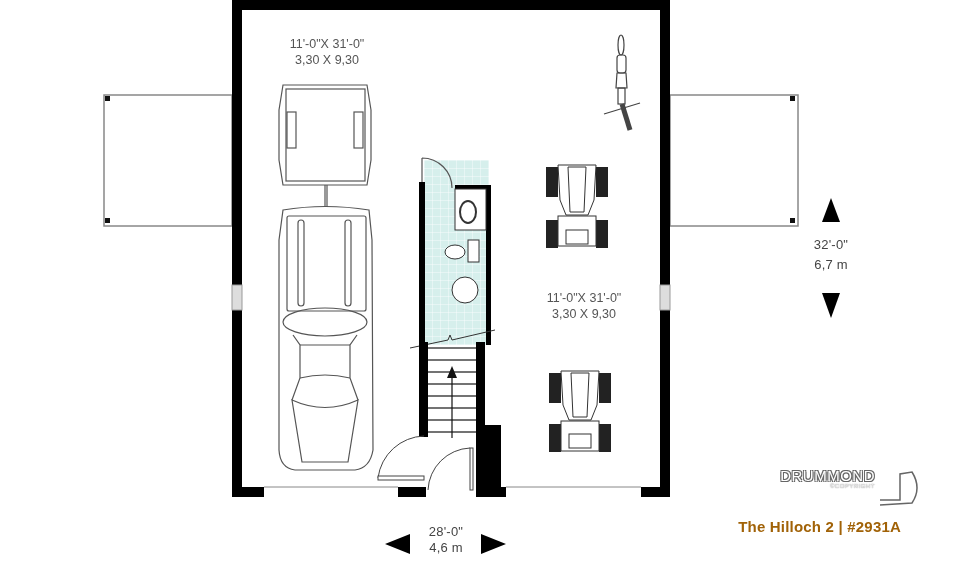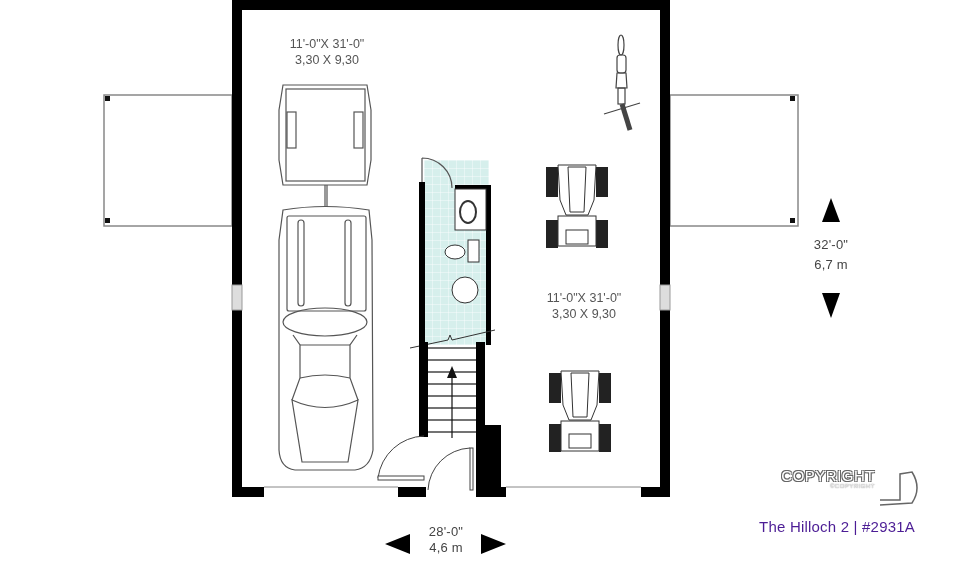--- a/index.html
+++ b/index.html
@@ -4,22 +4,22 @@
 <style>
   html, body { margin:0; padding:0; background:#ffffff; }
   body { width:960px; height:569px; position:relative; overflow:hidden; font-family:"Liberation Sans", sans-serif; }
   #plan { position:absolute; left:0; top:0; width:960px; height:569px; }
   .dim-label { position:absolute; font-family:"Liberation Sans", sans-serif; color:#444; text-align:center; font-size:13px; line-height:16px; letter-spacing:0.2px; }
   .room-label { position:absolute; font-family:"Liberation Sans", sans-serif; color:#555; text-align:center; font-size:12.5px; line-height:16px; }
   .brand { position:absolute; right:45px; top:468px; width:180px; text-align:right; font-family:"Liberation Sans", sans-serif; }
   .brand .l1, .brand .l2 { color:#fff; font-size:15px; line-height:15px; letter-spacing:0.5px;
      text-shadow: -1px -1px 0 #666, 1px -1px 0 #666, -1px 1px 0 #666, 1px 1px 0 #666; }
   .brand .copy { color:#fff; font-size:6px; letter-spacing:0.5px; text-shadow: 0 0 1px #333; margin-right:48px; }
-  .plan-title { position:absolute; right:45px; top:518px; font-size:15px; color:#4c1d95; font-family:"Liberation Sans", sans-serif;
-     text-shadow: -1px -1px 0 #fff, 1px 1px 0 #fff; white-space:nowrap; letter-spacing:0.2px; }
+  .plan-title { position:absolute; right:59px; top:518px; font-size:15px; color:#a16207; font-family:"Liberation Sans", sans-serif;
+     text-shadow: -1px -1px 0 #fff, 1px 1px 0 #fff; white-space:nowrap; letter-spacing:0.2px;font-weight:bold; }
 </style>
 </head>
 <body>
 
 <svg id="plan" viewBox="0 0 960 569" xmlns="http://www.w3.org/2000/svg">
   <defs>
     <pattern id="tile" width="8" height="8" patternUnits="userSpaceOnUse">
       <rect width="8" height="8" fill="#d6efec"></rect>
       <path d="M8 0 L0 0 0 8" fill="none" stroke="#ffffff" stroke-width="0.8"></path>
     </pattern>
@@ -166,16 +166,16 @@
 <div class="dim-label" style="left:796px; top:237px; width:70px;">
   <div>32'-0"</div>
   <div style="margin-top:4px;">6,7 m</div>
 </div>
 <div class="dim-label" style="left:410px; top:524px; width:72px;">
   <div>28'-0"</div>
   <div>4,6 m</div>
 </div>
 
 <div class="brand" style="right:85px;">
-  <div class="l1">COPYRIGHT</div>
+  <div class="l1">DRUMMOND</div>
   <div class="copy" style="margin-right:0;">©COPYRIGHT</div>
 </div>
 <div class="plan-title">The Hilloch 2 | #2931A</div>
 
 </body></html>

